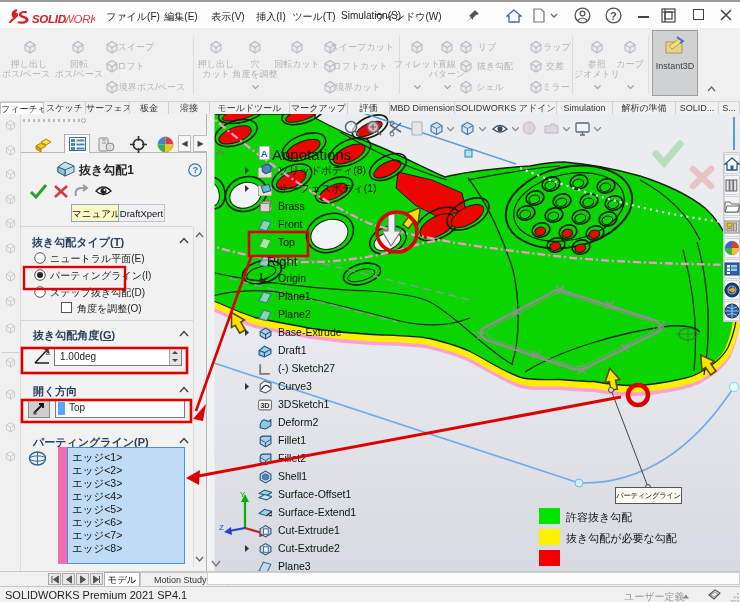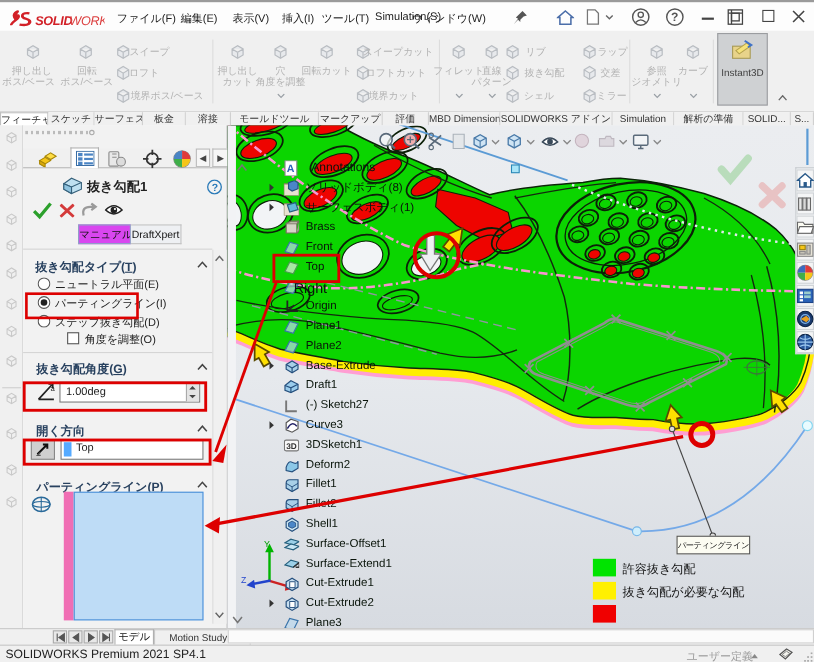--- a/index.html
+++ b/index.html
@@ -308,21 +308,21 @@
         <path d="M1 1 L13 12 M13 1 L1 12" stroke="#d43a3a" stroke-width="2.6"></path>
       </svg>
     <svg class="abs" style="left:52px;top:70px" width="17" height="15" viewBox="0 0 17 15">
         <path d="M3 12 Q1 4 9 4 L13 4 M10 1 L14 4 L10 7" fill="none" stroke="#9a9a9a" stroke-width="2"></path>
       </svg>
     <svg class="abs" style="left:74px;top:71px" width="17" height="12" viewBox="0 0 17 12">
         <path d="M1 6 Q8.5 -2 16 6 Q8.5 13 1 6 Z" fill="#fff" stroke="#222" stroke-width="1.3"></path>
         <circle cx="8.5" cy="6" r="3" fill="#222"></circle>
         <circle cx="9.5" cy="5" r="1" fill="#fff"></circle>
       </svg>
-    <div class="abs" style="left:50px;top:90px;width:48px;height:18px;background:#d946ef;border:1px solid #8aa6c4;font-size:9.5px;text-align:center;line-height:17px;color:#111;white-space:nowrap;overflow:hidden">マニュアル</div>
+    <div class="abs" style="left:50px;top:90px;width:48px;height:18px;background:#fef9c3;border:1px solid #8aa6c4;font-size:9.5px;text-align:center;line-height:17px;color:#111;white-space:nowrap;overflow:hidden">マニュアル</div>
     <div class="abs" style="left:98px;top:90px;width:46px;height:18px;background:#eef0f3;border:1px solid #c3c3c3;border-left:none;font-size:9.5px;text-align:center;line-height:17px;color:#111;white-space:nowrap;overflow:hidden">DraftXpert</div>
     <div class="abs" style="left:0px;top:112px;width:172px;height:1px;background:#d5d5d5"></div>
     <div class="abs" style="left:172px;top:113px;width:13px;height:340px;background:#f0f0f0;border-left:1px solid #dcdcdc"></div>
     <svg class="abs" style="left:174px;top:118px" width="9" height="6" viewBox="0 0 9 6">
         <path d="M1 5 L4.5 1 L8 5" fill="none" stroke="#666" stroke-width="1.3"></path>
       </svg>
     <svg class="abs" style="left:174px;top:442px" width="9" height="6" viewBox="0 0 9 6">
         <path d="M1 1 L4.5 5 L8 1" fill="none" stroke="#666" stroke-width="1.3"></path>
       </svg>
     <div class="abs hdr" style="left:11px;top:121px">抜き勾配タイプ(<u>T</u>)</div>
@@ -377,20 +377,30 @@
     <svg class="abs" style="left:158px;top:323px" width="10" height="7" viewBox="0 0 10 7">
         <path d="M1 6 L5 1.5 L9 6" fill="none" stroke="#444" stroke-width="1.4"></path>
       </svg>
     <svg class="abs" style="left:7px;top:336px" width="19" height="17" viewBox="0 0 19 17">
         <ellipse cx="9.5" cy="8.5" rx="8" ry="6.5" fill="none" stroke="#2a6a9a" stroke-width="1.4"></ellipse>
         <ellipse cx="9.5" cy="8.5" rx="8" ry="2.6" fill="none" stroke="#2a6a9a" stroke-width="1"></ellipse>
         <path d="M9.5 2 L9.5 15" stroke="#2a6a9a"></path>
       </svg>
     <div class="abs" style="left:37px;top:333px;width:9px;height:117px;background:#f06eb4"></div>
     <div class="abs" style="left:46px;top:333px;width:118px;height:117px;background:#bedcf6;border:1px solid #4c90d9"></div>
+    <div class="abs" style="left:51px;top:337px">
+        <div style="height:13px;font-size:10.5px;color:#111">エッジ&lt;1&gt;</div>
+        <div style="height:13px;font-size:10.5px;color:#111">エッジ&lt;2&gt;</div>
+        <div style="height:13px;font-size:10.5px;color:#111">エッジ&lt;3&gt;</div>
+        <div style="height:13px;font-size:10.5px;color:#111">エッジ&lt;4&gt;</div>
+        <div style="height:13px;font-size:10.5px;color:#111">エッジ&lt;5&gt;</div>
+        <div style="height:13px;font-size:10.5px;color:#111">エッジ&lt;6&gt;</div>
+        <div style="height:13px;font-size:10.5px;color:#111">エッジ&lt;7&gt;</div>
+        <div style="height:13px;font-size:10.5px;color:#111">エッジ&lt;8&gt;</div>
+      </div>
   </div>
   <div id="viewport" class="abs">
       <svg class="abs" style="left:0;top:0" width="533" height="457" viewBox="207 114 533 457">
         <defs>
           <linearGradient id="bgg" x1="0" y1="0" x2="0" y2="1">
             <stop offset="0" stop-color="#ebedf0"></stop>
             <stop offset="0.5" stop-color="#e6e9ed"></stop>
             <stop offset="1" stop-color="#d7dbe1"></stop>
           </linearGradient>
         </defs>
@@ -601,21 +611,21 @@
         <text x="240" y="497" font-size="8" fill="#00a000" font-family="Liberation Sans">Y</text>
         <text x="219" y="530" font-size="8" fill="#2244cc" font-family="Liberation Sans">Z</text>
         <rect x="207" y="114" width="7.5" height="457" fill="#f2f3f5"></rect>
         <path d="M216,155 L220,150 L224,155" fill="none" stroke="#777" stroke-width="1.4"></path>
         <path d="M212,561 L216,566 L220,561" fill="none" stroke="#777" stroke-width="1.4"></path>
       </svg>
   <svg class="abs" style="left:51px;top:32px" width="14" height="14" viewBox="0 0 13 13">
         <rect x="1" y="0" width="10" height="13" fill="#fff" stroke="#888"></rect>
         <text x="2.5" y="10" font-size="9" font-weight="bold" fill="#2a62b8" font-family="Liberation Sans">A</text>
       </svg>
-  <div class="abs" style="left:76px;top:32px;font-size:11px;color:#09140a;white-space:nowrap">Annotations</div>
+  <div class="abs" style="left:65px;top:32px;font-size:15px;color:#09140a;white-space:nowrap">Annotations</div>
   <svg class="abs" style="left:37px;top:52px" width="6" height="9" viewBox="0 0 6 9">
         <path d="M1 1 L5 4.5 L1 8 Z" fill="#333"></path>
       </svg>
   <svg class="abs" style="left:51px;top:50px" width="14" height="14" viewBox="0 0 13 13">
         <path d="M0,3 L5,3 L6,4.5 L13,4.5 L13,13 L0,13 Z" fill="#e8e2d0" stroke="#8a8060"></path>
         <path d="M4,2 L9,0 L12,2 L12,7 L7,9 L4,7 Z" fill="#4a86c8" stroke="#26507e"></path>
       </svg>
   <div class="abs" style="left:71px;top:50px;font-size:10.5px;color:#09140a;white-space:nowrap">ソリッドボディ(8)</div>
   <svg class="abs" style="left:37px;top:70px" width="6" height="9" viewBox="0 0 6 9">
         <path d="M1 1 L5 4.5 L1 8 Z" fill="#333"></path>

